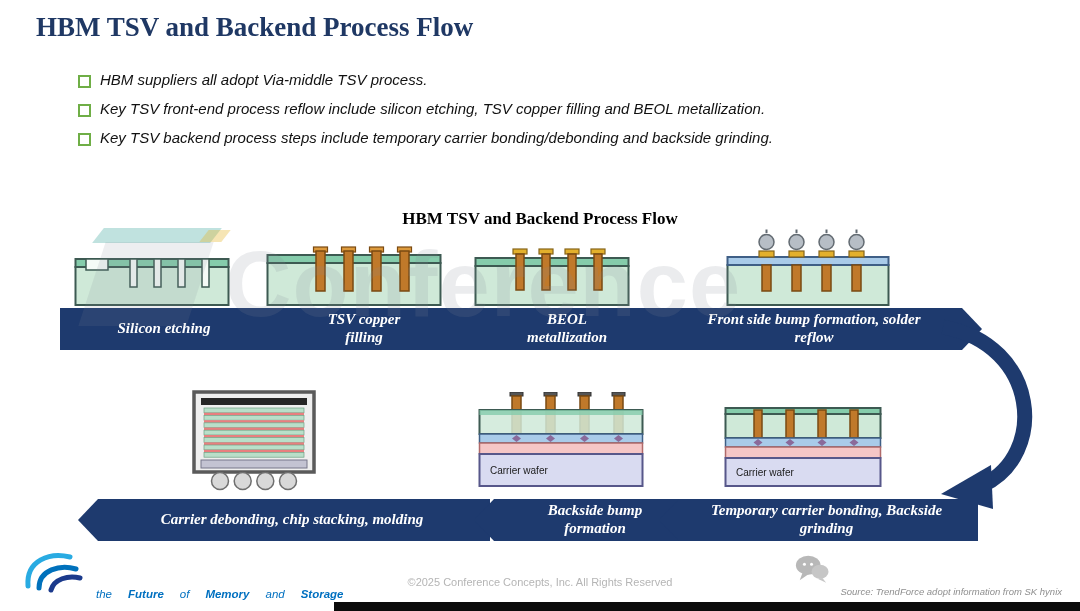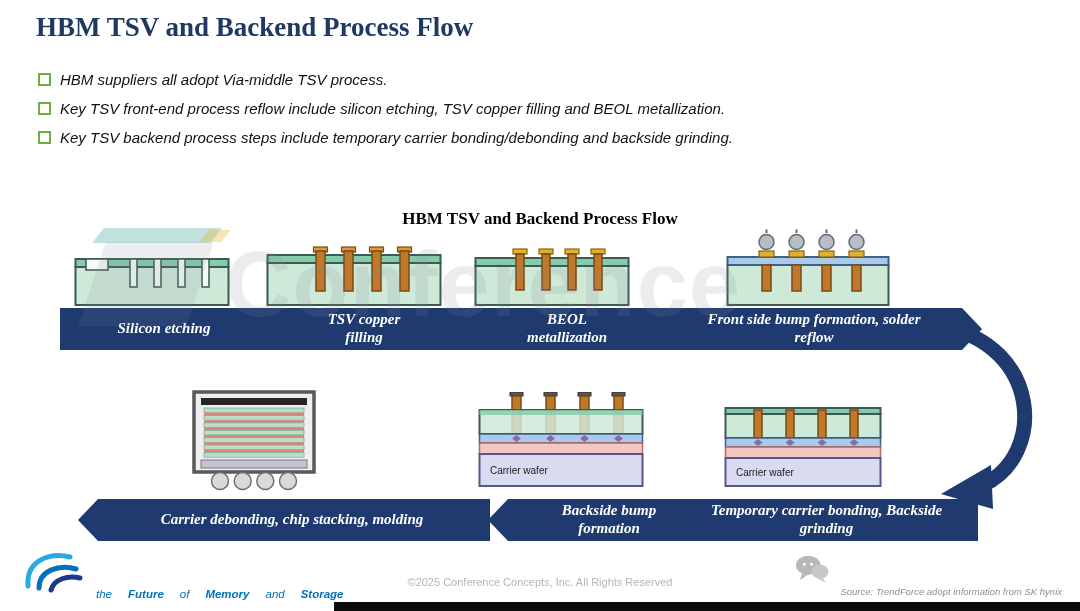--- a/index.html
+++ b/index.html
@@ -1,39 +1,39 @@
 <!DOCTYPE html>
 <html><head>
 <meta charset="utf-8">
 <style>
   html,body{margin:0;padding:0;background:#fff;}
   .slide{position:relative;width:1080px;height:611px;background:#fff;overflow:hidden;font-family:"Liberation Sans",sans-serif;}
 
   .title{position:absolute;left:36px;top:12px;font-family:"Liberation Serif",serif;font-weight:700;font-size:27px;color:#1F3864;}
 
   .bullets{position:absolute;left:38px;top:71px;list-style:none;margin:0;padding:0;}
-  .bullets li{display:flex;align-items:flex-start;margin-bottom:12px;font-style:italic;font-size:15px;color:#111;line-height:17px;}
+  .bullets li{display:flex;align-items:flex-end;margin-bottom:12px;font-style:italic;font-size:15px;color:#111;line-height:17px;margin-left:40px;}
   .bullet-sq{flex:none;width:9px;height:9px;border:2.5px solid #6FAE46;background:#fff;margin:2px 9px 0 0;}
 
   .diagram-title{position:absolute;left:0;right:0;top:209px;text-align:center;font-family:"Liberation Serif",serif;font-weight:700;font-size:17px;color:#000;}
 
   .step-img{position:absolute;}
   .step-img svg{display:block;width:100%;height:100%;}
 
   .arrow{position:absolute;height:42px;background:#1e3a6e;color:#fff;display:flex;align-items:center;justify-content:center;text-align:center;
          font-family:"Liberation Serif",serif;font-style:italic;font-weight:700;font-size:15px;line-height:1.18;}
   .arrow-right{clip-path:polygon(0 0,calc(100% - 20px) 0,100% 50%,calc(100% - 20px) 100%,0 100%);padding:0 24px 0 8px;}
   .arrow-left{clip-path:polygon(20px 0,100% 0,100% 100%,20px 100%,0 50%);padding:0 8px 0 24px;}
 
   #arrow-t1{left:60px;top:308px;width:192px;}
   #arrow-t2{left:256px;top:308px;width:200px;}
   #arrow-t3{left:460px;top:308px;width:198px;}
   #arrow-t4{left:662px;top:308px;width:288px;}
   #arrow-b1{left:78px;top:499px;width:380px;}
-  #arrow-b2{left:488px;top:499px;width:194px;}
+  #arrow-b2{left:474px;top:499px;width:194px;}
   #arrow-b3{left:659px;top:499px;width:287px;}
 
   #arrow-t2 span{max-width:110px;}
   #arrow-t3 span{max-width:118px;}
   #arrow-t4 span{max-width:232px;}
   #arrow-b1 span{max-width:300px;}
   #arrow-b2 span{max-width:132px;}
   #arrow-b3 span{max-width:240px;}
 
   #img-t1{left:74px;top:247px;width:156px;height:60px;}

